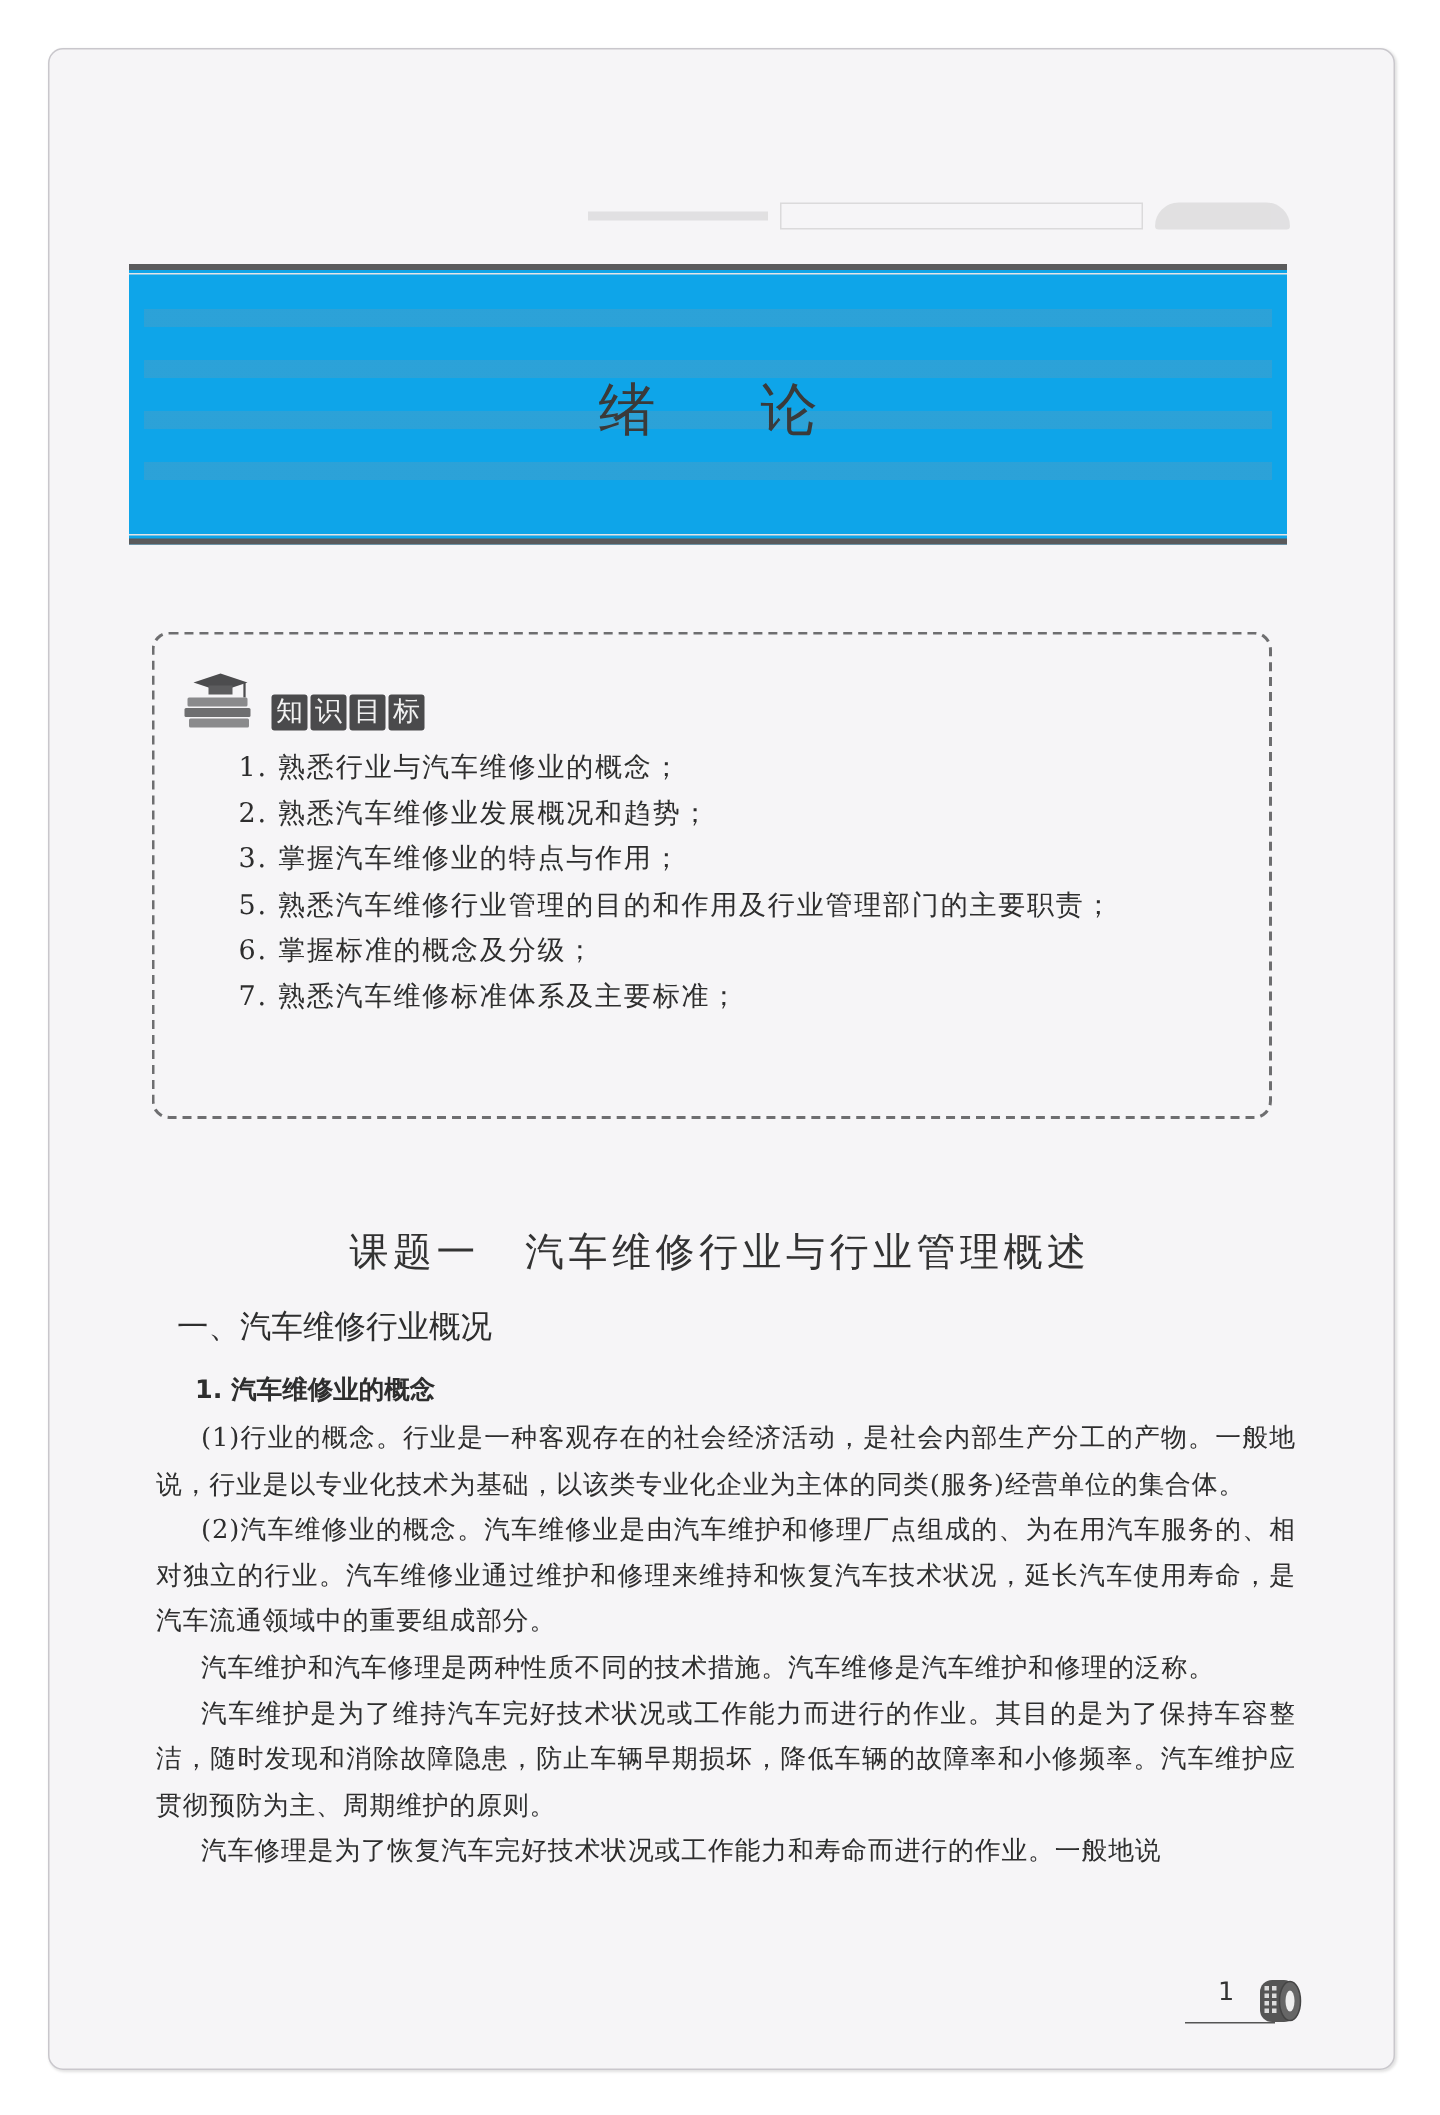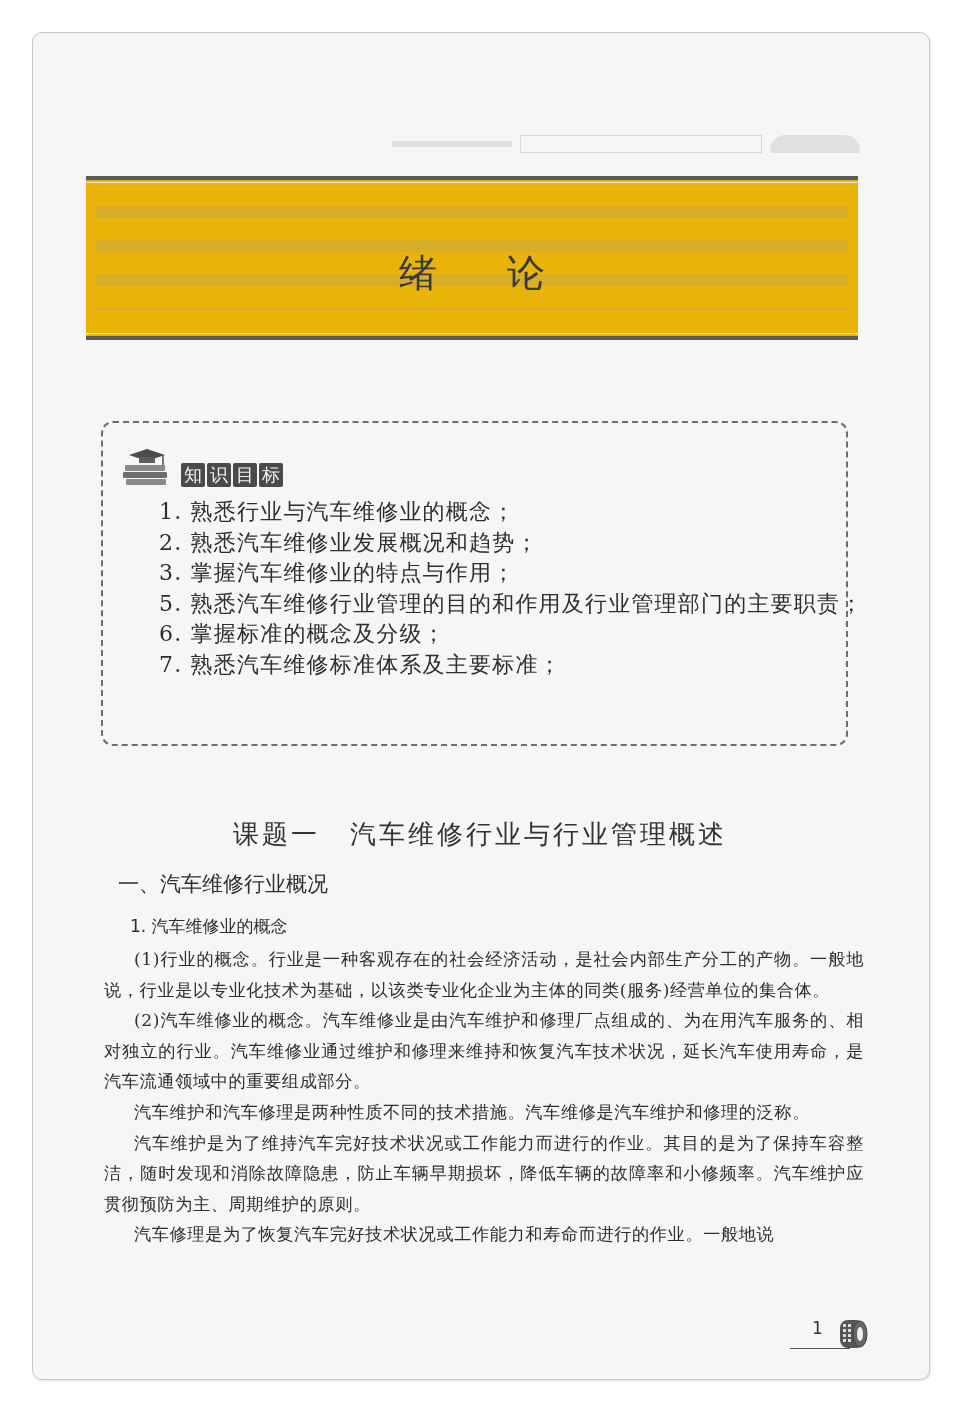--- a/index.html
+++ b/index.html
@@ -14,22 +14,22 @@
   }
   .bleed-header {
     position:absolute; left:380px; top:132px; width:480px; height:24px;
     opacity:0.35; display:flex; align-items:center; justify-content:flex-end; gap:8px;
   }
   .bleed-box { border:1px solid #aaa; height:16px; width:240px; }
   .bleed-car { width:90px; height:18px; border-radius:40px 40px 6px 6px; background:#bbb; }
   .bleed-small { width:120px; height:6px; background:#bbb; }
 
   .banner {
-    position:absolute; left:86px; top:176px; width:772px; height:164px;
-    background:#eab308;
+    position:absolute; left:86px; top:176px; width:772px; height:187px;
+    background:#0ea5e9;
   }
   .banner .rule-top { position:absolute; left:0; right:0; top:0; height:4px; background:#5a5a5c; }
   .banner .rule-top2 { position:absolute; left:0; right:0; top:6px; height:1px; background:#e4e4e6; }
   .banner .rule-bot { position:absolute; left:0; right:0; bottom:0; height:4px; background:#5a5a5c; }
   .banner .rule-bot2 { position:absolute; left:0; right:0; bottom:6px; height:1px; background:#e4e4e6; }
   .banner .ghost { position:absolute; left:10px; right:10px; top:30px; bottom:30px;
     background: repeating-linear-gradient(180deg, rgba(150,150,155,0.22) 0 12px, transparent 12px 34px); }
   .banner-title {
     position:absolute; left:0; right:0; top:72px; text-align:center;
     font-size:38px; letter-spacing:70px; color:#3a3a3a; padding-left:70px;
@@ -39,30 +39,30 @@
     position:absolute; left:101px; top:421px; width:747px; height:325px;
     border:2px dashed #6e6e70; border-radius:12px; box-sizing:border-box;
   }
   .obj-icon { position:absolute; left:18px; top:24px; width:50px; height:40px; }
   .obj-badge { position:absolute; left:78px; top:40px; display:flex; gap:2px; }
   .obj-badge span {
     display:inline-block; width:24px; height:24px; background:#4a4a4c; color:#f2f2f2;
     font-size:18px; line-height:24px; text-align:center; border-radius:2px;
   }
   .obj-list { position:absolute; left:56px; top:74px; margin:0; padding:0; list-style:none; }
-  .obj-list li { font-size:22px; height:30.6px; line-height:30.6px; color:#2e2e2e; white-space:nowrap; letter-spacing:1.2px; }
+  .obj-list li { font-size:18px; height:30.6px; line-height:30.6px; color:#2e2e2e; white-space:nowrap; letter-spacing:1.2px; }
 
   .lesson-title {
     position:absolute; left:0; right:0; top:793px; text-align:center;
     font-size:26px; color:#333; letter-spacing:3px;margin-top:24px;
   }
   .lesson-title .gap { display:inline-block; width:30px; }
 
   .section-heading { position:absolute; left:118px; top:870px; font-family:"DejaVu Sans","Liberation Sans",sans-serif; font-size:21px; color:#2e2e2e; }
-  .sub-heading { position:absolute; left:130px; top:915px; font-family:"DejaVu Sans","Liberation Sans",sans-serif; font-size:17px; font-weight:normal; color:#2e2e2e; }
+  .sub-heading { position:absolute; left:130px; top:915px; font-family:"DejaVu Sans","Liberation Sans",sans-serif; font-size:17px; font-weight:bold; color:#2e2e2e; }
 
   .body { position:absolute; left:104px; top:944px; width:760px; }
   .body p { margin:0; font-size:17.2px; line-height:30.6px; text-align:justify; color:#2e2e2e; letter-spacing:0.6px; }
   .body p.indent { text-indent:30px; }
 
   .footer-num { position:absolute; left:812px; top:1318px; font-family:"DejaVu Sans","Liberation Sans",sans-serif; font-size:17px; color:#333; }
   .footer-rule { position:absolute; left:790px; top:1348px; width:60px; height:1px; background:#555; }
   .tire-icon { position:absolute; left:838px; top:1318px; width:32px; height:32px; }
 </style>
 </head>

